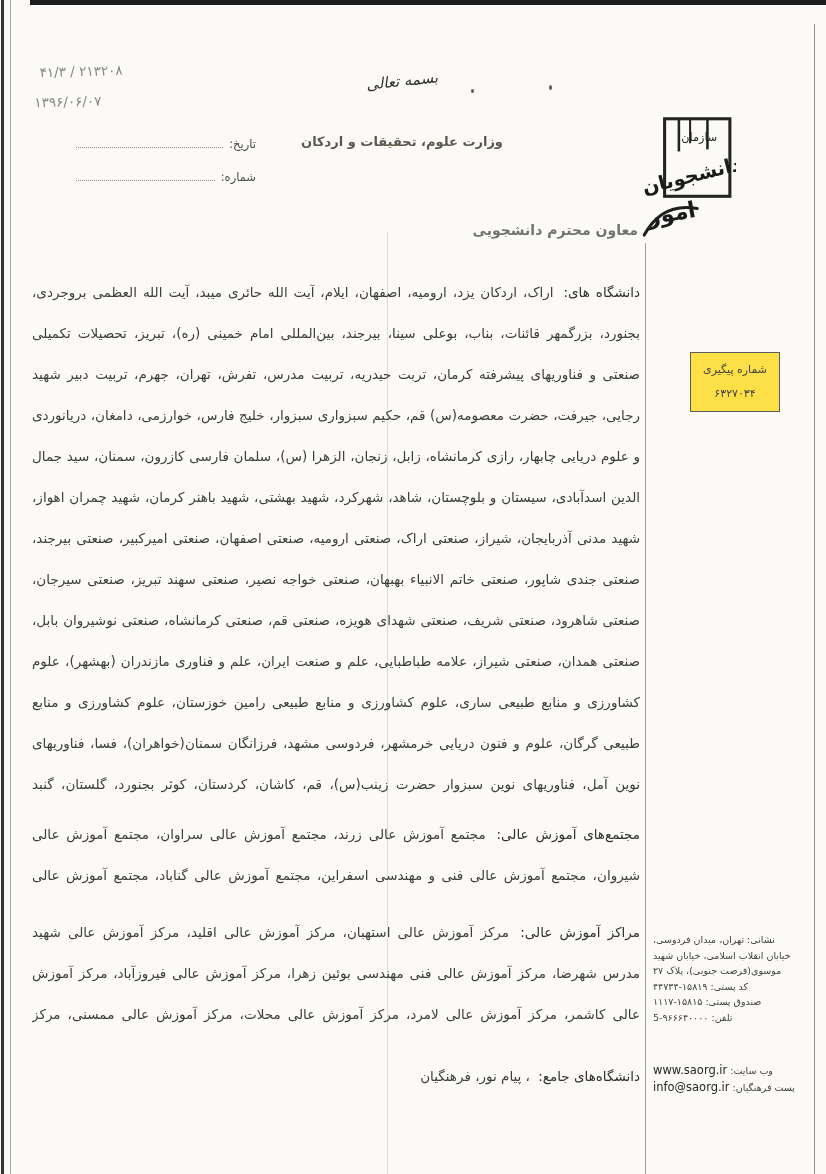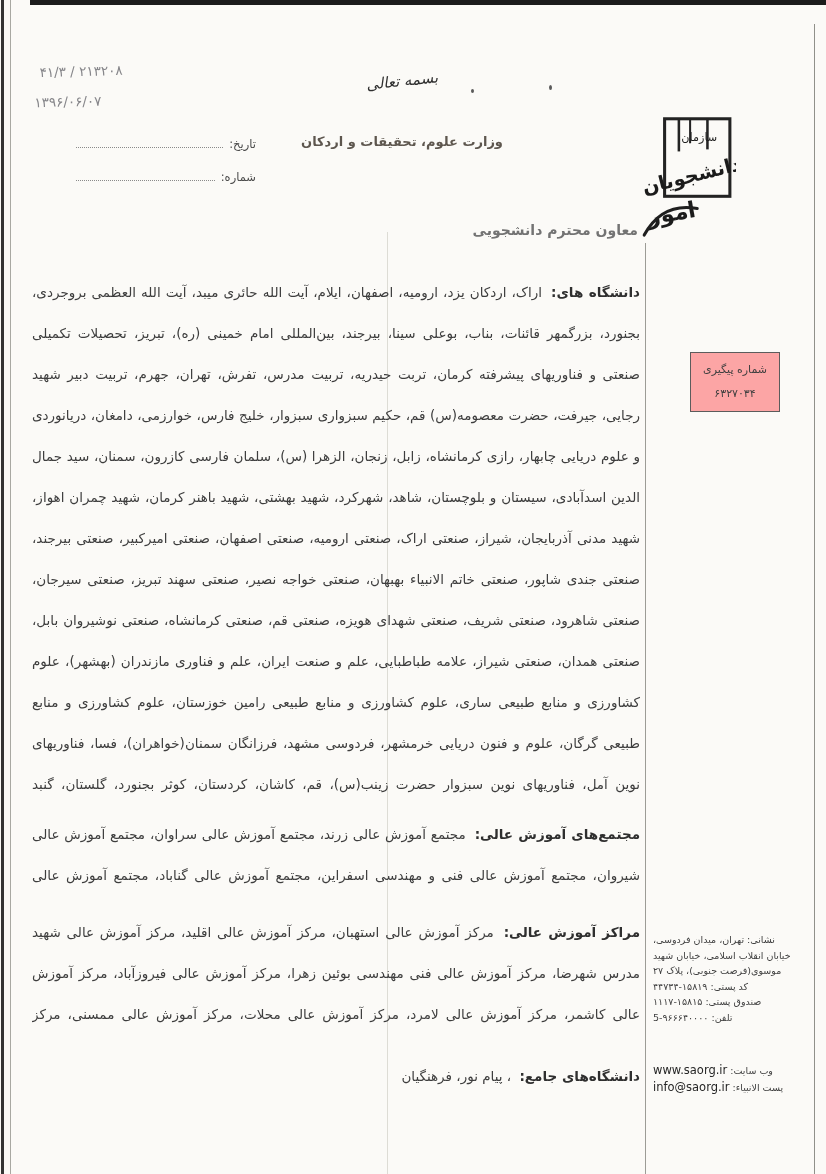--- a/index.html
+++ b/index.html
@@ -55,26 +55,26 @@
   
   .body{
     position:absolute;right:186px;left:32px;top:272px;z-index:1;
     direction:rtl;text-align:justify;
     font-size:13.5px;line-height:41px;color:#3d3d3d;
   }
   .body p{margin:0;}
   .body .p1{height:533px;overflow:hidden;margin-bottom:9px;}
   .body .p2{height:82px;overflow:hidden;margin-bottom:16px;}
   .body .p3{height:123px;overflow:hidden;margin-bottom:21px;}
-  .para-label{font-weight:bold;color:#2f2f2f;margin-left:4px;}
+  .para-label{font-weight:normal;color:#2f2f2f;margin-left:4px;}
 
   
   .tracking-box{
     position:absolute;left:690px;top:352px;width:84px;z-index:1;
-    border:1px solid #5c5c5c;background:#fca5a5;
+    border:1px solid #5c5c5c;background:#fde047;
     text-align:center;direction:rtl;
     font-size:11px;color:#3f3f3f;line-height:24px;padding:5px 2px;
   }
 
   
   .address{
     position:absolute;left:653px;right:16px;top:932px;z-index:1;
     direction:rtl;text-align:left;
     font-size:9.5px;line-height:15.5px;color:#3f3f3f;
   }
@@ -165,18 +165,18 @@
     <div>صندوق پستی: ۱۵۸۱۵-۱۱۱۷</div>
     <div>تلفن: ۹۶۶۶۴۰۰۰۰-5</div>
   </div>
 
   <div class="webinfo">
     <div>
       <span>وب سایت:</span>
       <span class="latin">www.saorg.ir</span>
     </div>
     <div>
-      <span>پست الانبیاء:</span>
+      <span>پست فرهنگیان:</span>
       <span class="latin">info@saorg.ir</span>
     </div>
   </div>
 
 </div>
 
 </body></html>

